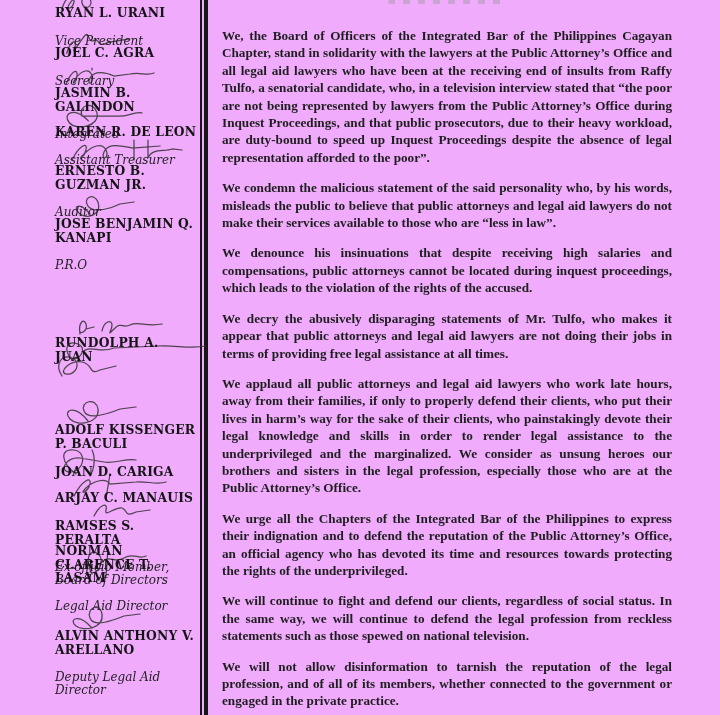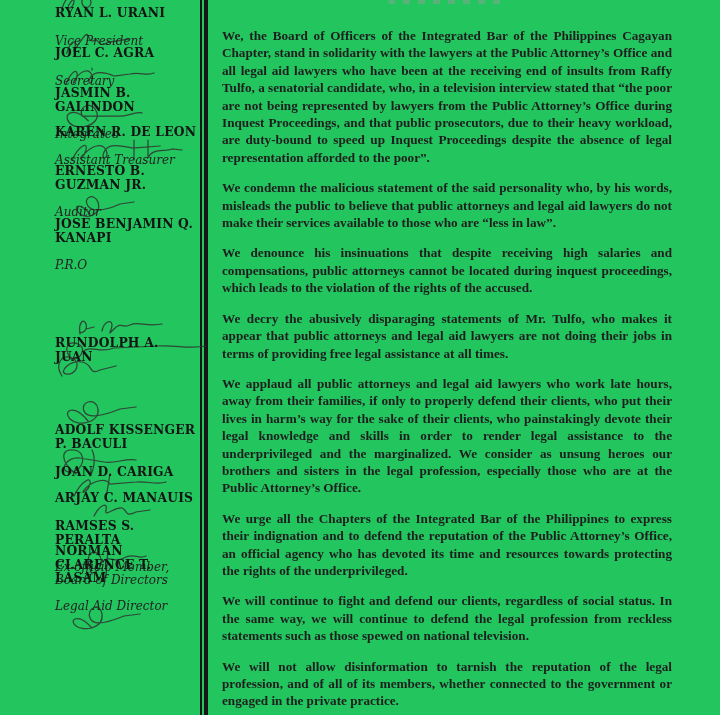--- a/index.html
+++ b/index.html
@@ -1,19 +1,19 @@
 <!DOCTYPE html>
 <html><head>
 <meta charset="utf-8">
 <style>
   html,body{margin:0;padding:0;background:#e8e8e8;}
   .page{
     position:relative;
     width:720px;height:715px;
-    background:#22c55e;
+    background:#f0abfc;
     overflow:hidden;
     font-family:"Liberation Serif", serif;
     color:#1f1f1f;
   }
   
   .divider{
     position:absolute;left:200px;top:0;bottom:0;width:8px;
     background:linear-gradient(to right,#161616 0 2px,transparent 2px 4px,#161616 4px 8px);
   }
   
@@ -149,20 +149,24 @@
       <div class="oname">ARJAY C. MANAUIS</div>
     </div>
     <div class="officer" style="top:519px;">
       <div class="oname">RAMSES S. PERALTA</div>
       <div class="otitle">Ex-officio Member, Board of Directors</div>
     </div>
     <div class="officer" style="top:544px;">
       <div class="oname">NORMAN CLARENCE T. LASAM</div>
       <div class="otitle">Legal Aid Director</div>
     </div>
+    <div class="officer" style="top:629px;">
+      <div class="oname">ALVIN ANTHONY V. ARELLANO</div>
+      <div class="otitle">Deputy Legal Aid Director</div>
+    </div>
 
   </aside>
 
   <main class="bodycol">
     <p>We, the Board of Officers of the Integrated Bar of the Philippines Cagayan Chapter, stand in solidarity with the lawyers at the Public Attorney’s Office and all legal aid lawyers who have been at the receiving end of insults from Raffy Tulfo, a senatorial candidate, who, in a television interview stated that “the poor are not being represented by lawyers from the Public Attorney’s Office during Inquest Proceedings, and that public prosecutors, due to their heavy workload, are duty-bound to speed up Inquest Proceedings despite the absence of legal representation afforded to the poor”.</p>
     <p>We condemn the malicious statement of the said personality who, by his words, misleads the public to believe that public attorneys and legal aid lawyers do not make their services available to those who are “less in law”.</p>
     <p>We denounce his insinuations that despite receiving high salaries and compensations, public attorneys cannot be located during inquest proceedings, which leads to the violation of the rights of the accused.</p>
     <p>We decry the abusively disparaging statements of Mr. Tulfo, who makes it appear that public attorneys and legal aid lawyers are not doing their jobs in terms of providing free legal assistance at all times.</p>
     <p>We applaud all public attorneys and legal aid lawyers who work late hours, away from their families, if only to properly defend their clients, who put their lives in harm’s way for the sake of their clients, who painstakingly devote their legal knowledge and skills in order to render legal assistance to the underprivileged and the marginalized. We consider as unsung heroes our brothers and sisters in the legal profession, especially those who are at the Public Attorney’s Office.</p>
     <p>We urge all the Chapters of the Integrated Bar of the Philippines to express their indignation and to defend the reputation of the Public Attorney’s Office, an official agency who has devoted its time and resources towards protecting the rights of the underprivileged.</p>

